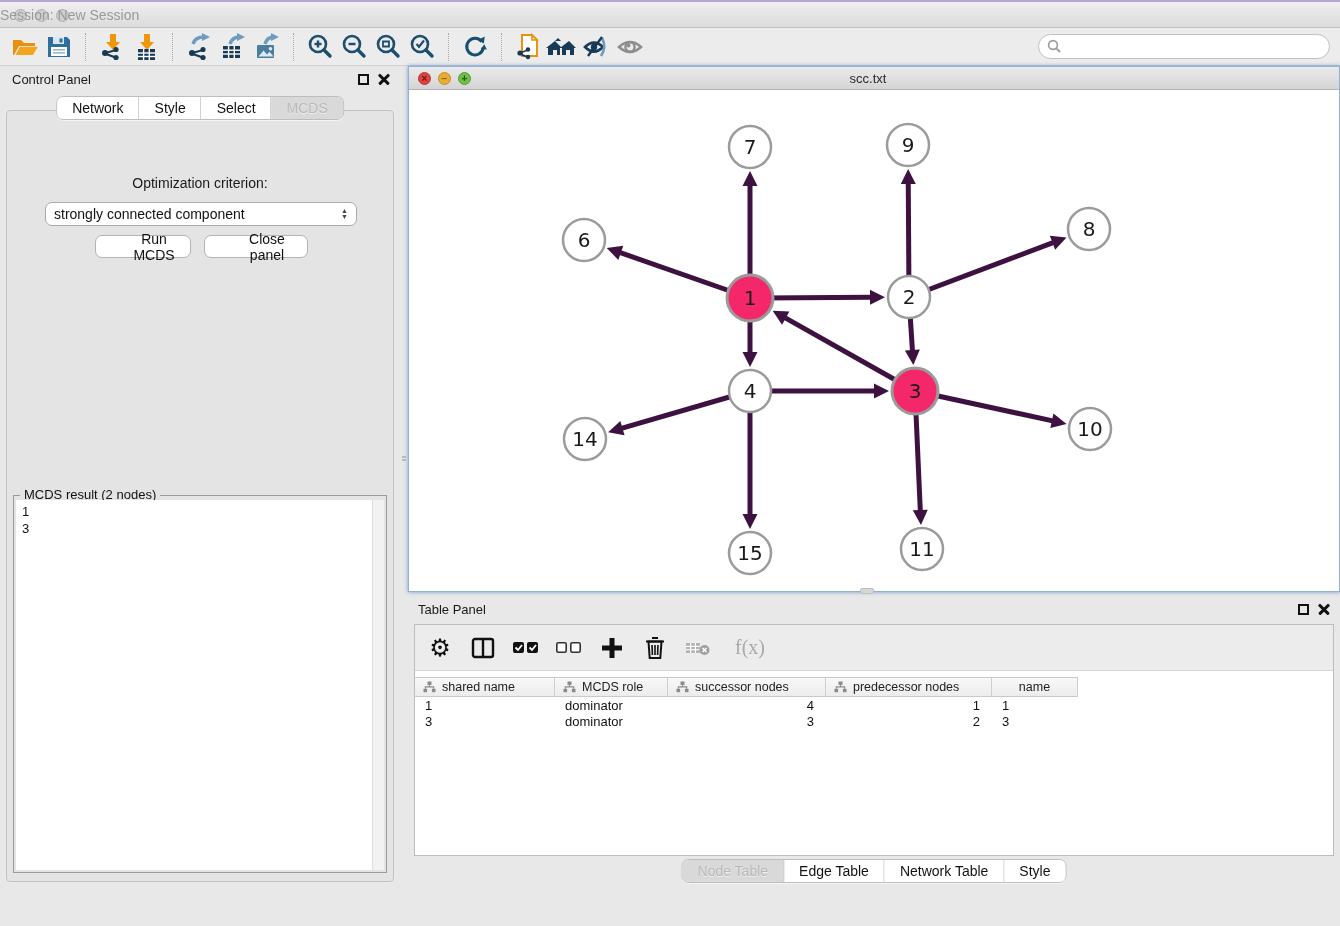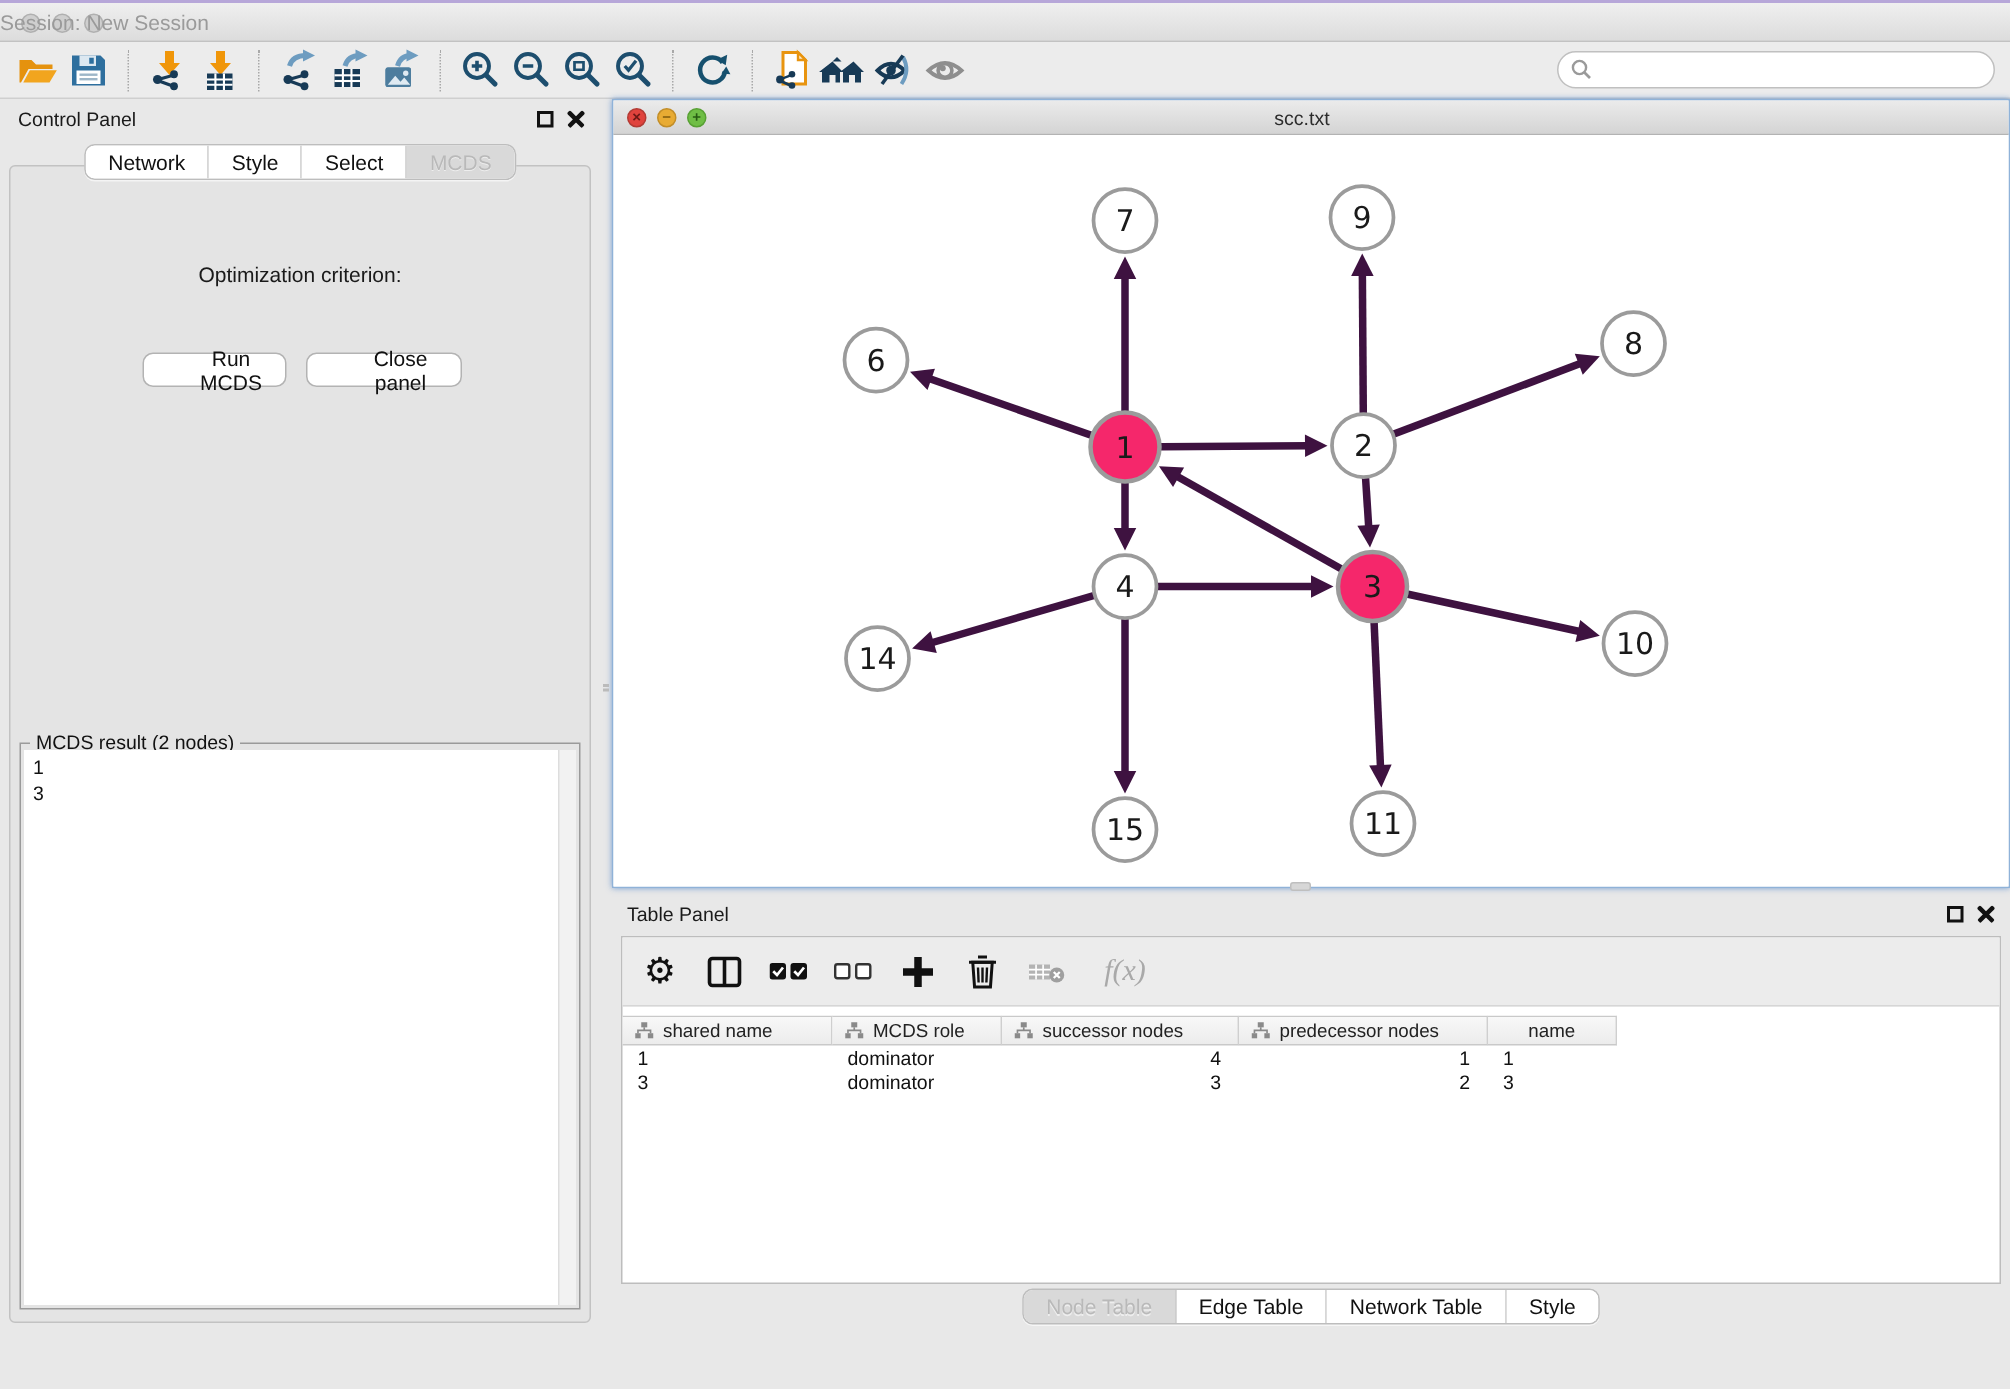--- a/index.html
+++ b/index.html
@@ -154,21 +154,21 @@
   }
   #list-btn{
     position:absolute;left:10px;top:5px;width:30px;height:26px;background:#fff;border:1px solid #b5b5b5;border-radius:3px;
     display:flex;align-items:center;justify-content:center;
   }
   #memory-btn{
     position:absolute;right:8px;top:6px;width:76px;height:24px;background:#fff;border:1px solid #b5b5b5;border-radius:4px;
     display:flex;align-items:center;justify-content:center;gap:6px;font-size:13px;color:#111;
   }
   #memory-btn .dot{width:12px;height:12px;border-radius:50%;background:#1e9e3e;}
-  .fx{font-family:"Liberation Serif","DejaVu Serif",serif;font-style:italic;font-size:20px;color:#a9a9a9;}
+  .fx{font-family:"Liberation Serif","DejaVu Serif",serif;font-size:20px;color:#a9a9a9;}
 </style>
 </head>
 <body>
 
 <div id="app">
   <div id="desktop-edge"></div>
 
   <div id="titlebar">
     <div class="tl-group">
       <span class="tl inactive"></span>
@@ -355,20 +355,27 @@
       </span>
     </div>
     <div id="cp-tabs" class="seg-tabs">
         <span class="seg-tab">Network</span>
         <span class="seg-tab">Style</span>
         <span class="seg-tab">Select</span>
         <span class="seg-tab active">MCDS</span>
       </div>
     <div id="cp-box">
       <div id="cp-opt-label">Optimization criterion:</div>
+      <div id="cp-dropdown">
+        <span>strongly connected component</span>
+        <span class="stepper">
+          <span>▲</span>
+            <span>▼</span>
+        </span>
+      </div>
       <button class="push-btn" id="run-btn">Run MCDS</button>
       <button class="push-btn" id="closepanel-btn">Close panel</button>
       <div id="result-group">
         <span class="legend">MCDS result (2 nodes)</span>
         <pre id="result-text">1
 3</pre>
         <div id="result-scroll"></div>
       </div>
     </div>
   </div>

